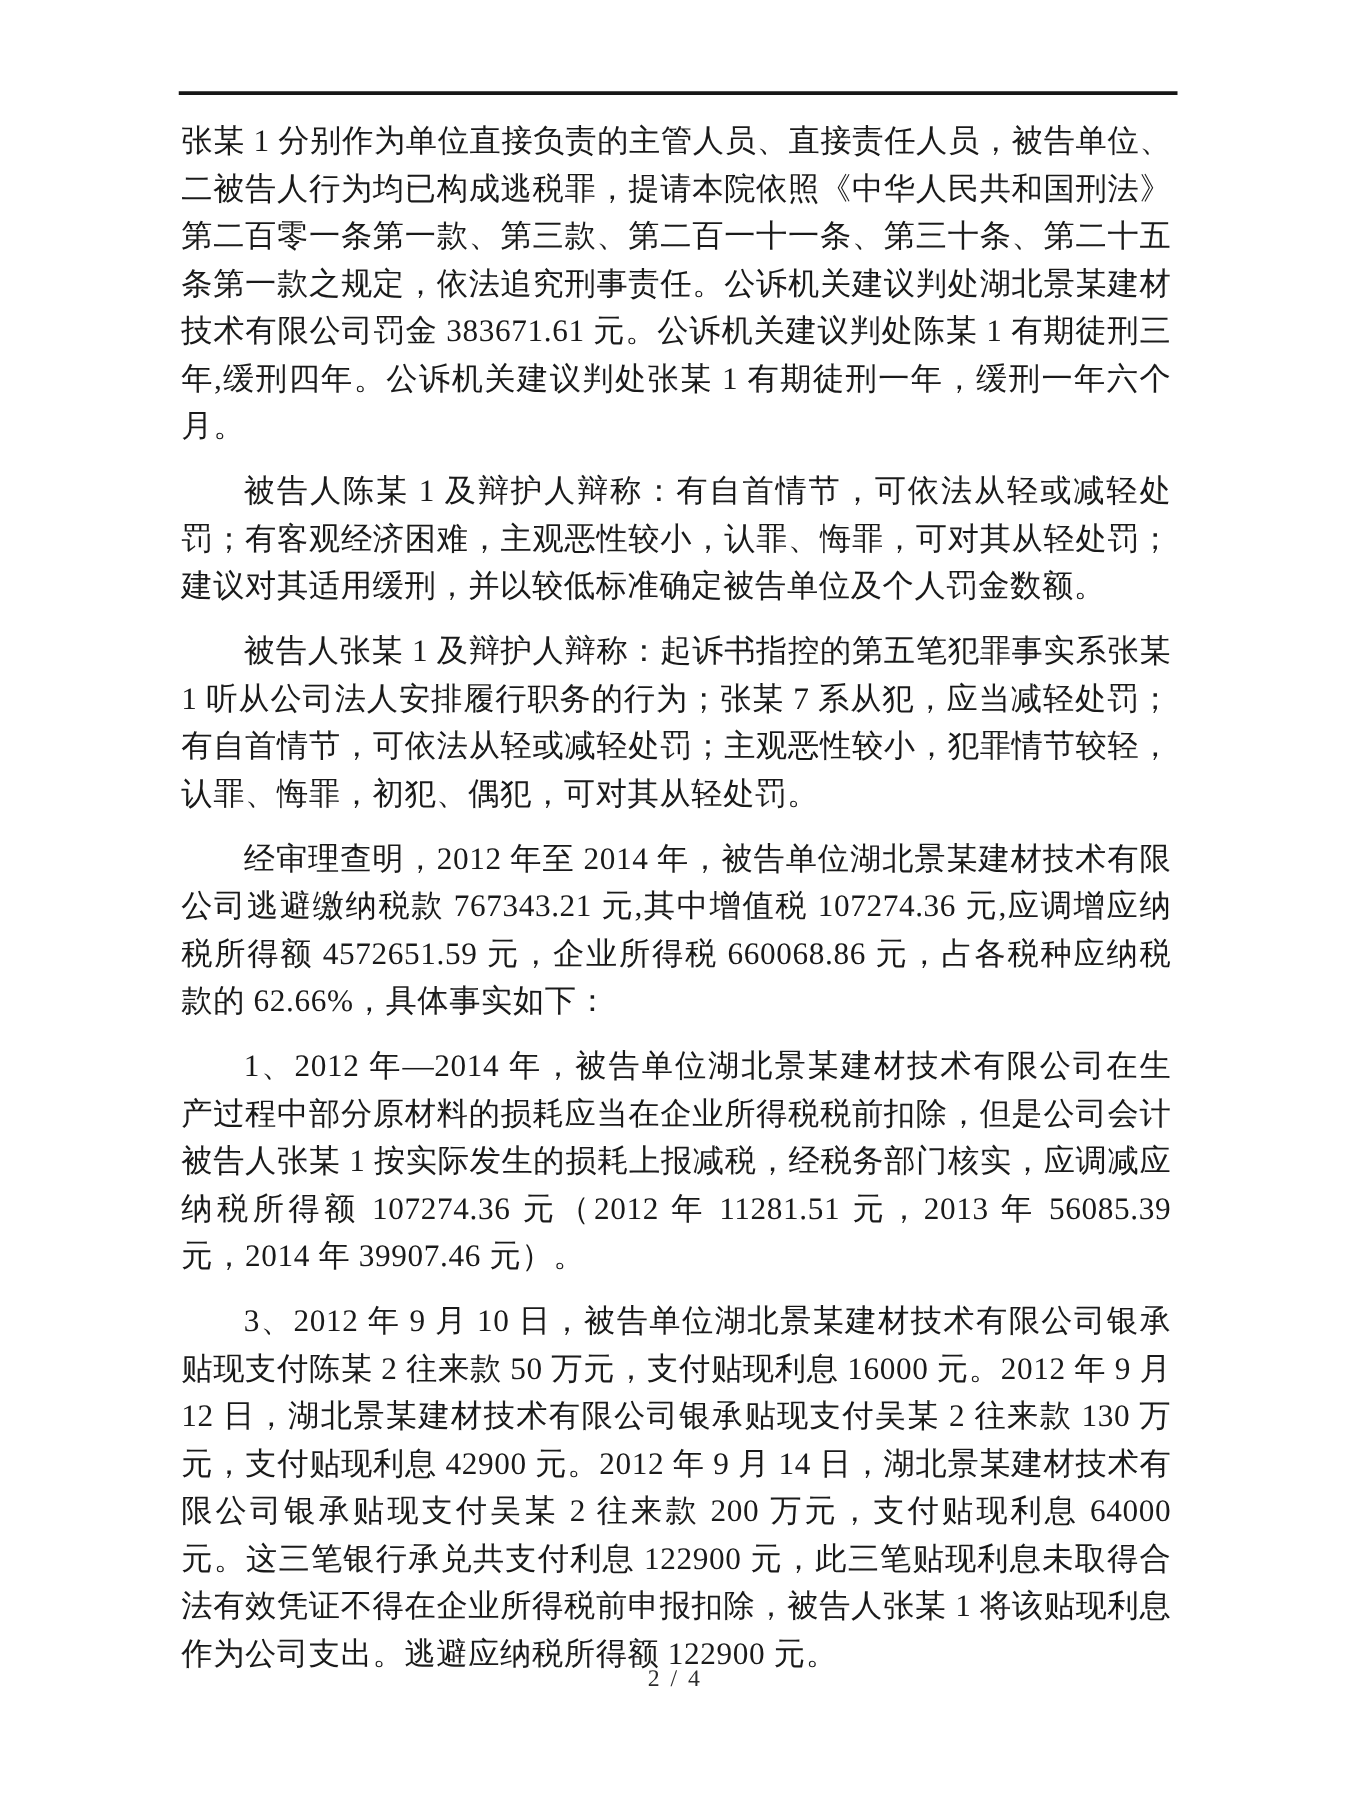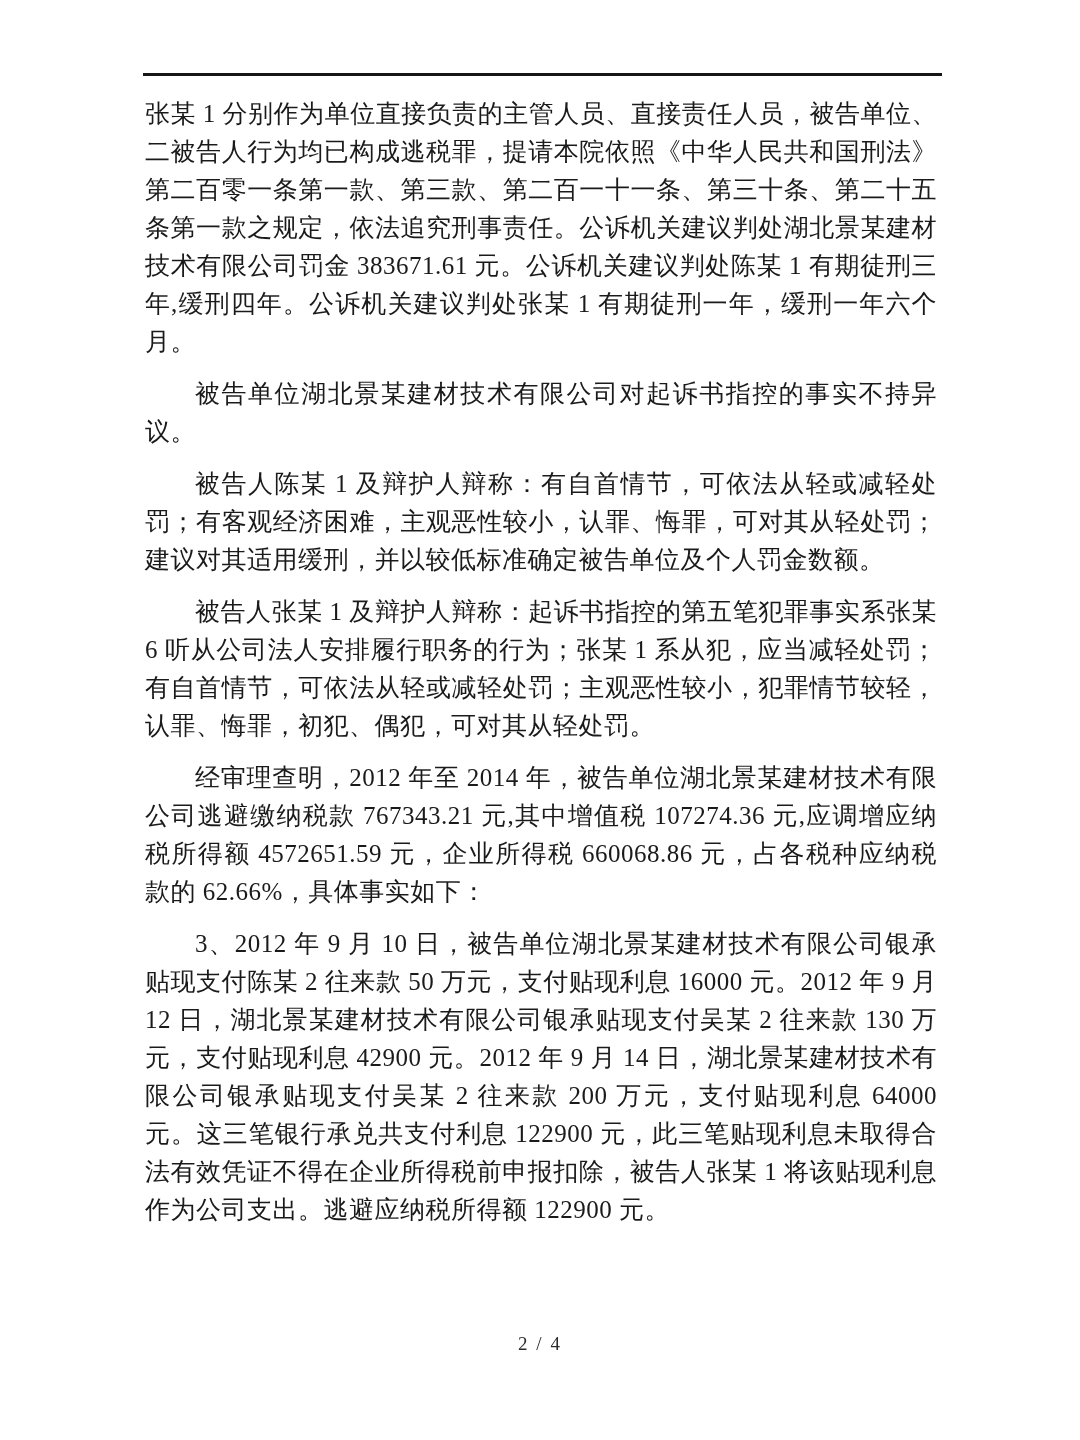--- a/index.html
+++ b/index.html
@@ -56,22 +56,22 @@
 </style>
 </head>
 <body>
 
 <div class="page">
 
   <div class="top-rule"></div>
 
   <div class="content">
     <p class="para">张某 1 分别作为单位直接负责的主管人员、直接责任人员，被告单位、二被告人行为均已构成逃税罪，提请本院依照《中华人民共和国刑法》第二百零一条第一款、第三款、第二百一十一条、第三十条、第二十五条第一款之规定，依法追究刑事责任。公诉机关建议判处湖北景某建材技术有限公司罚金 383671.61 元。公诉机关建议判处陈某 1 有期徒刑三年,缓刑四年。公诉机关建议判处张某 1 有期徒刑一年，缓刑一年六个月。</p>
-    <p class="para indent">被告单位湖北景某建材技术有限公司对起诉书指控的事实不持异议。</p>
     <p class="para indent">被告人陈某 1 及辩护人辩称：有自首情节，可依法从轻或减轻处罚；有客观经济困难，主观恶性较小，认罪、悔罪，可对其从轻处罚；建议对其适用缓刑，并以较低标准确定被告单位及个人罚金数额。</p>
-    <p class="para indent">被告人张某 1 及辩护人辩称：起诉书指控的第五笔犯罪事实系张某 6 听从公司法人安排履行职务的行为；张某 1 系从犯，应当减轻处罚；有自首情节，可依法从轻或减轻处罚；主观恶性较小，犯罪情节较轻，认罪、悔罪，初犯、偶犯，可对其从轻处罚。</p>
+    <p class="para indent">被告人张某 1 及辩护人辩称：起诉书指控的第五笔犯罪事实系张某 1 听从公司法人安排履行职务的行为；张某 7 系从犯，应当减轻处罚；有自首情节，可依法从轻或减轻处罚；主观恶性较小，犯罪情节较轻，认罪、悔罪，初犯、偶犯，可对其从轻处罚。</p>
     <p class="para indent">经审理查明，2012 年至 2014 年，被告单位湖北景某建材技术有限公司逃避缴纳税款 767343.21 元,其中增值税 107274.36 元,应调增应纳税所得额 4572651.59 元，企业所得税 660068.86 元，占各税种应纳税款的 62.66%，具体事实如下：</p>
+    <p class="para indent">1、2012 年—2014 年，被告单位湖北景某建材技术有限公司在生产过程中部分原材料的损耗应当在企业所得税税前扣除，但是公司会计被告人张某 1 按实际发生的损耗上报减税，经税务部门核实，应调减应纳税所得额 107274.36 元（2012 年 11281.51 元，2013 年 56085.39 元，2014 年 39907.46 元）。</p>
     <p class="para indent">3、2012 年 9 月 10 日，被告单位湖北景某建材技术有限公司银承贴现支付陈某 2 往来款 50 万元，支付贴现利息 16000 元。2012 年 9 月 12 日，湖北景某建材技术有限公司银承贴现支付吴某 2 往来款 130 万元，支付贴现利息 42900 元。2012 年 9 月 14 日，湖北景某建材技术有限公司银承贴现支付吴某 2 往来款 200 万元，支付贴现利息 64000 元。这三笔银行承兑共支付利息 122900 元，此三笔贴现利息未取得合法有效凭证不得在企业所得税前申报扣除，被告人张某 1 将该贴现利息作为公司支出。逃避应纳税所得额 122900 元。</p>
   </div>
 
   <div class="page-number">2 / 4</div>
 
 </div>
 
 </body></html>

